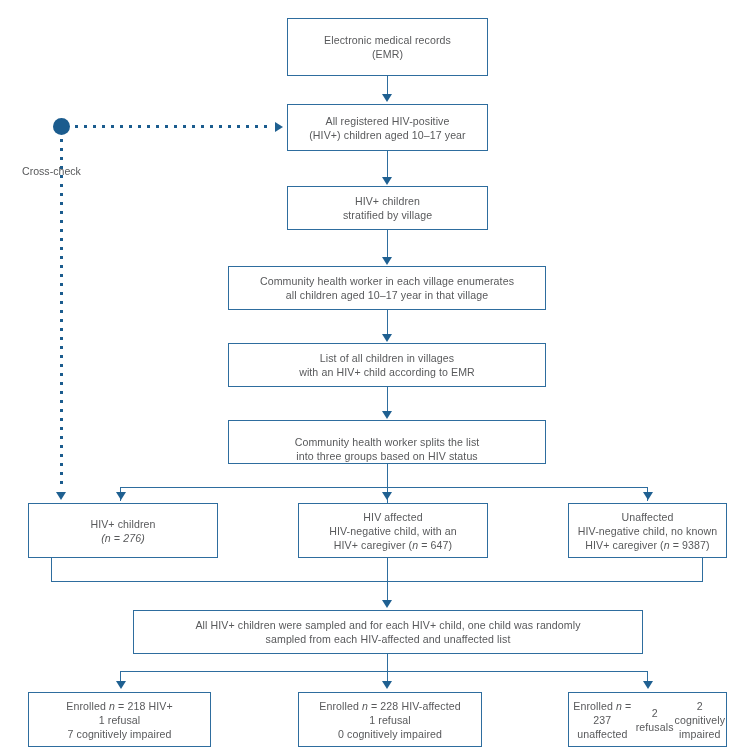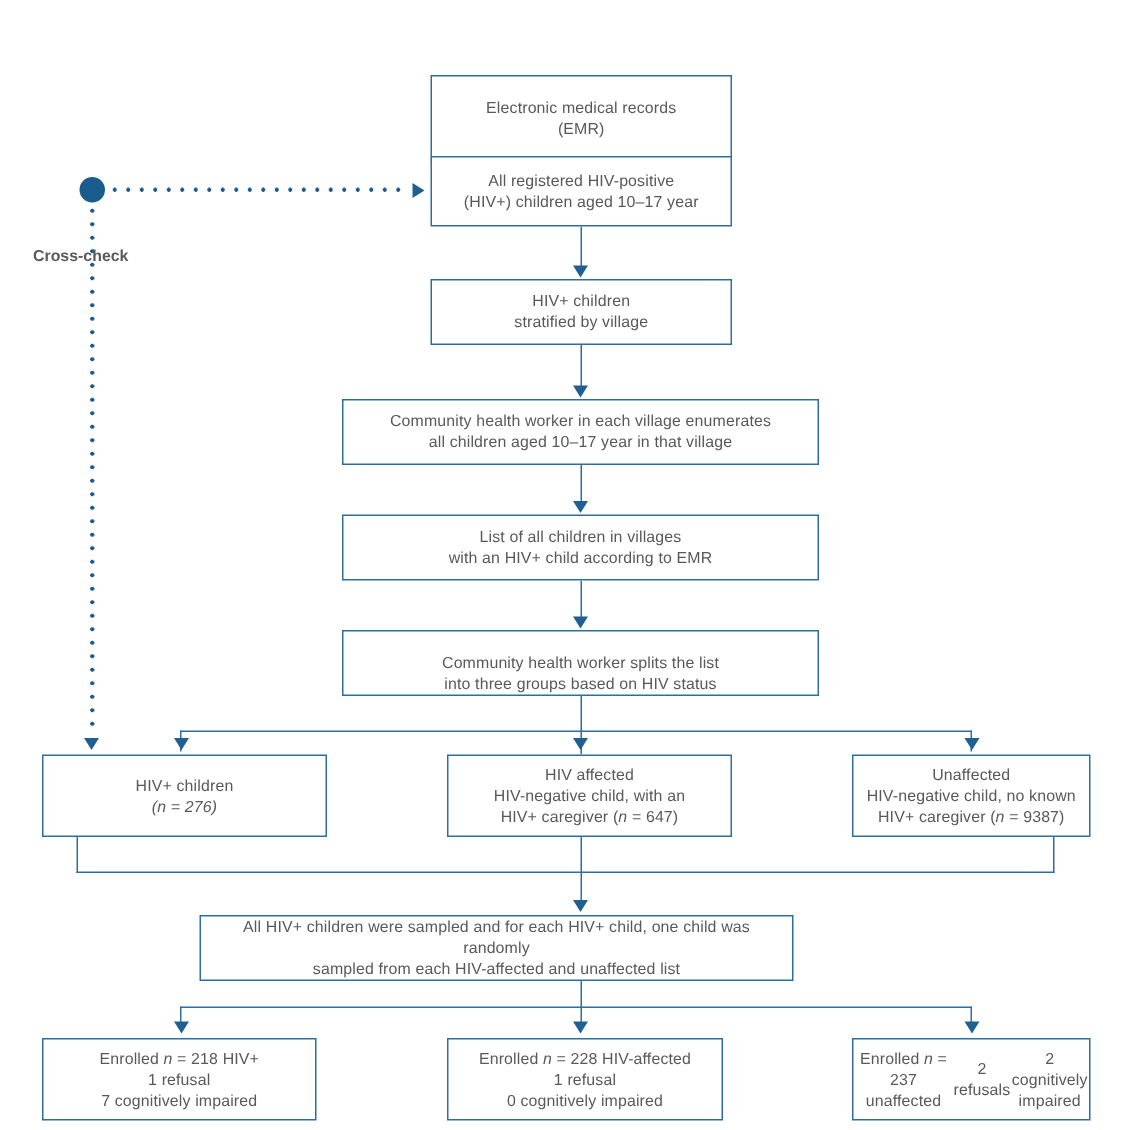--- a/index.html
+++ b/index.html
@@ -32,21 +32,20 @@
   }
   .box .txt { padding: 0 6px; white-space: pre-line; }
 
   .label {
     position: absolute;
     color: #58595b;
     font-size: 10.6px;
     line-height: 13px;
     z-index: 3;
     white-space: nowrap;
-    font-weight: bold;
   }
 
   
   .vline, .hline {
     position: absolute;
     background: #2e6d9e;
     z-index: 1;
   }
   .vline { width: 1.4px; }
   .hline { height: 1.4px; }
@@ -90,21 +89,21 @@
     background-image: radial-gradient(circle closest-side, #1b5c8e 99%, transparent 100%);
     background-size: 3px 9px;
     background-repeat: repeat-y;
   }
 </style>
 </head>
 <body>
 
 <div id="flow">
 
-  <div class="box" style="left:287px; top:18px; width:201px; height:58px;margin-top:32px;">
+  <div class="box" style="left:287px; top:18px; width:201px; height:58px;">
     <span class="txt">Electronic medical records
 (EMR)</span>
   </div>
 
   <div class="box" style="left:287px; top:104px; width:201px; height:47px;">
     <span class="txt">All registered HIV-positive
 (HIV+) children aged 10–17 year</span>
   </div>
 
   <div class="box" style="left:287px; top:186px; width:201px; height:44px;">
@@ -137,21 +136,21 @@
     <span>HIV-negative child, with an</span>
     <span>HIV+ caregiver (<em style="font-style:italic;">n</em> = 647)</span>
   </div>
 
   <div class="box" style="left:568px; top:503px; width:159px; height:55px; flex-direction:column;">
     <span>Unaffected</span>
     <span>HIV-negative child, no known</span>
     <span>HIV+ caregiver (<em style="font-style:italic;">n</em> = 9387)</span>
   </div>
 
-  <div class="box" style="left:133px; top:610px; width:396px; height:44px;">
+  <div class="box" style="left:133px; top:610px; width:510px; height:44px;">
     <span class="txt">All HIV+ children were sampled and for each HIV+ child, one child was randomly
 sampled from each HIV-affected and unaffected list</span>
   </div>
 
   <div class="box" style="left:28px; top:692px; width:183px; height:55px; flex-direction:column;">
     <span>Enrolled <em style="font-style:italic;">n</em> = 218 HIV+</span>
     <span>1 refusal</span>
     <span>7 cognitively impaired</span>
   </div>
 

